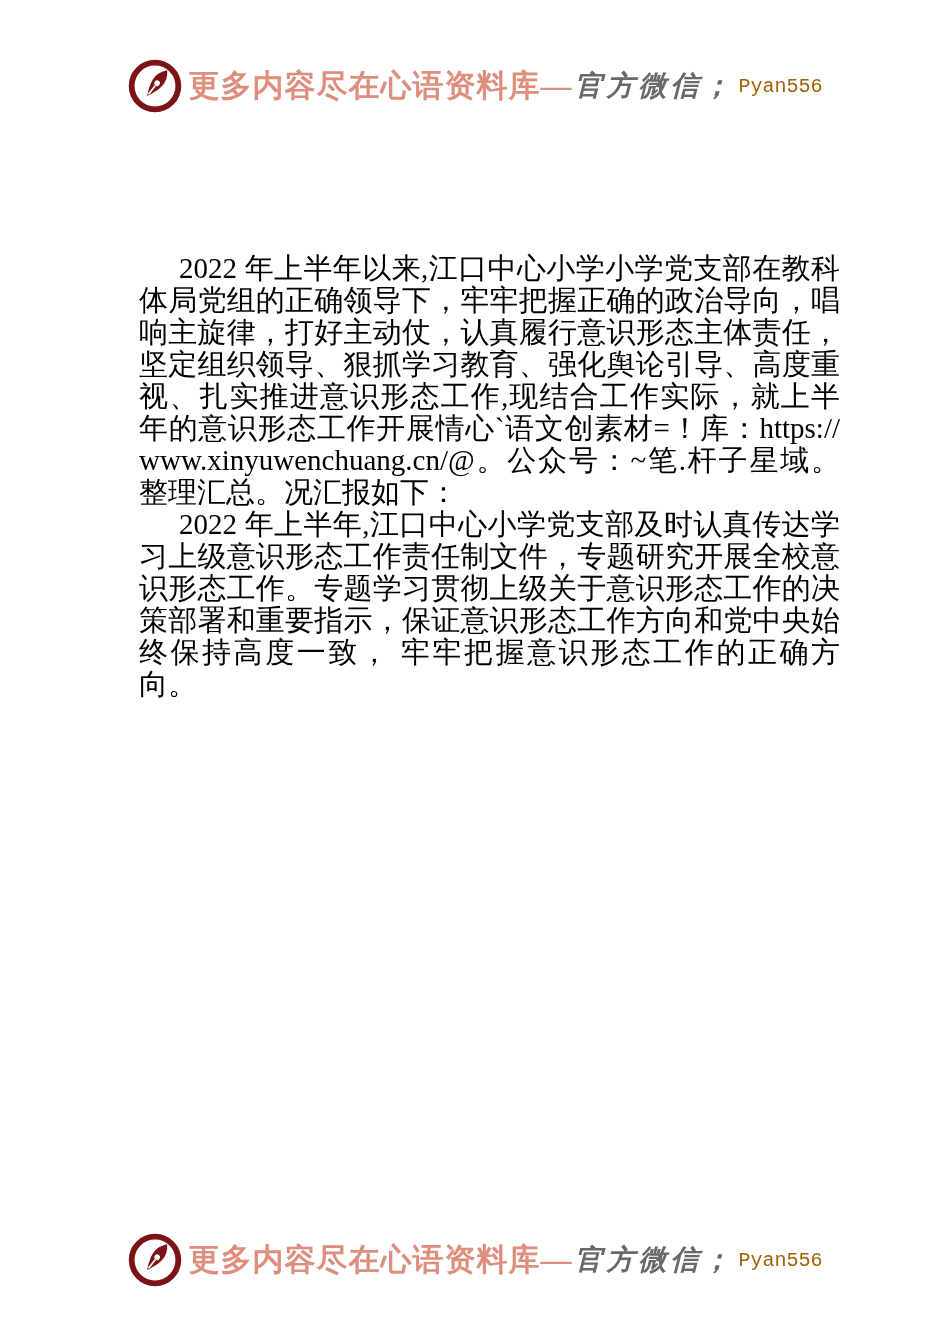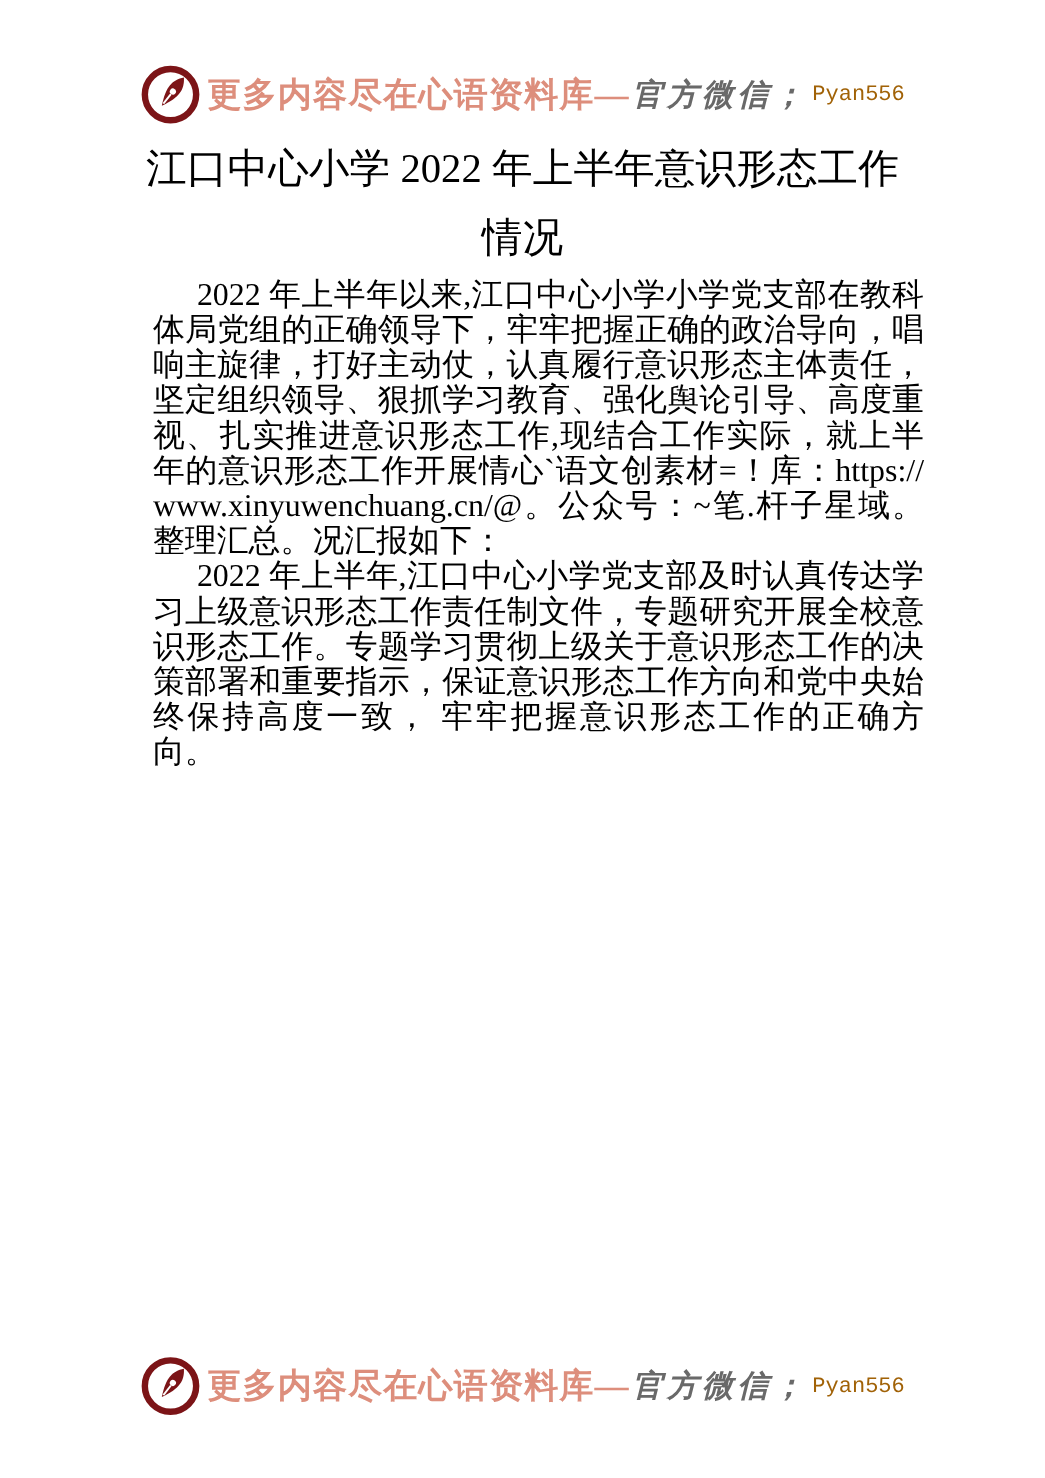--- a/index.html
+++ b/index.html
@@ -93,24 +93,20 @@
         </g>
         <circle cx="13" cy="31" r="1.6" fill="#ffffff"></circle>
         <circle cx="33" cy="34" r="1.4" fill="#ffffff"></circle>
       </svg>
     </span>
     <span class="b-main">更多内容尽在心语资料库—</span>
     <span class="b-wechat">官方微信；</span>
     <span class="b-id">Pyan556</span>
   </div>
 
-  <div class="title">
-    <div>江口中心小学 2022 年上半年意识形态工作</div>
-    <div>情况</div>
-  </div>
 
   <div class="content">
     <p>2022 年上半年以来,江口中心小学小学党支部在教科体局党组的正确领导下，牢牢把握正确的政治导向，唱响主旋律，打好主动仗，认真履行意识形态主体责任，坚定组织领导、狠抓学习教育、强化舆论引导、高度重视、扎实推进意识形态工作,现结合工作实际，就上半年的意识形态工作开展情心`语文创素材=！库：https://www.xinyuwenchuang.cn/@。公众号：~笔.杆子星域。整理汇总。况汇报如下：</p>
     <p>2022 年上半年,江口中心小学党支部及时认真传达学习上级意识形态工作责任制文件，专题研究开展全校意识形态工作。专题学习贯彻上级关于意识形态工作的决策部署和重要指示，保证意识形态工作方向和党中央始终保持高度一致， 牢牢把握意识形态工作的正确方向。</p>
   </div>
 
   <div class="banner banner-bottom">
     <span class="logo">
       <svg viewBox="0 0 48 48" xmlns="http://www.w3.org/2000/svg">
         <circle cx="24" cy="24" r="20" fill="none" stroke="#7c1417" stroke-width="5"></circle>

